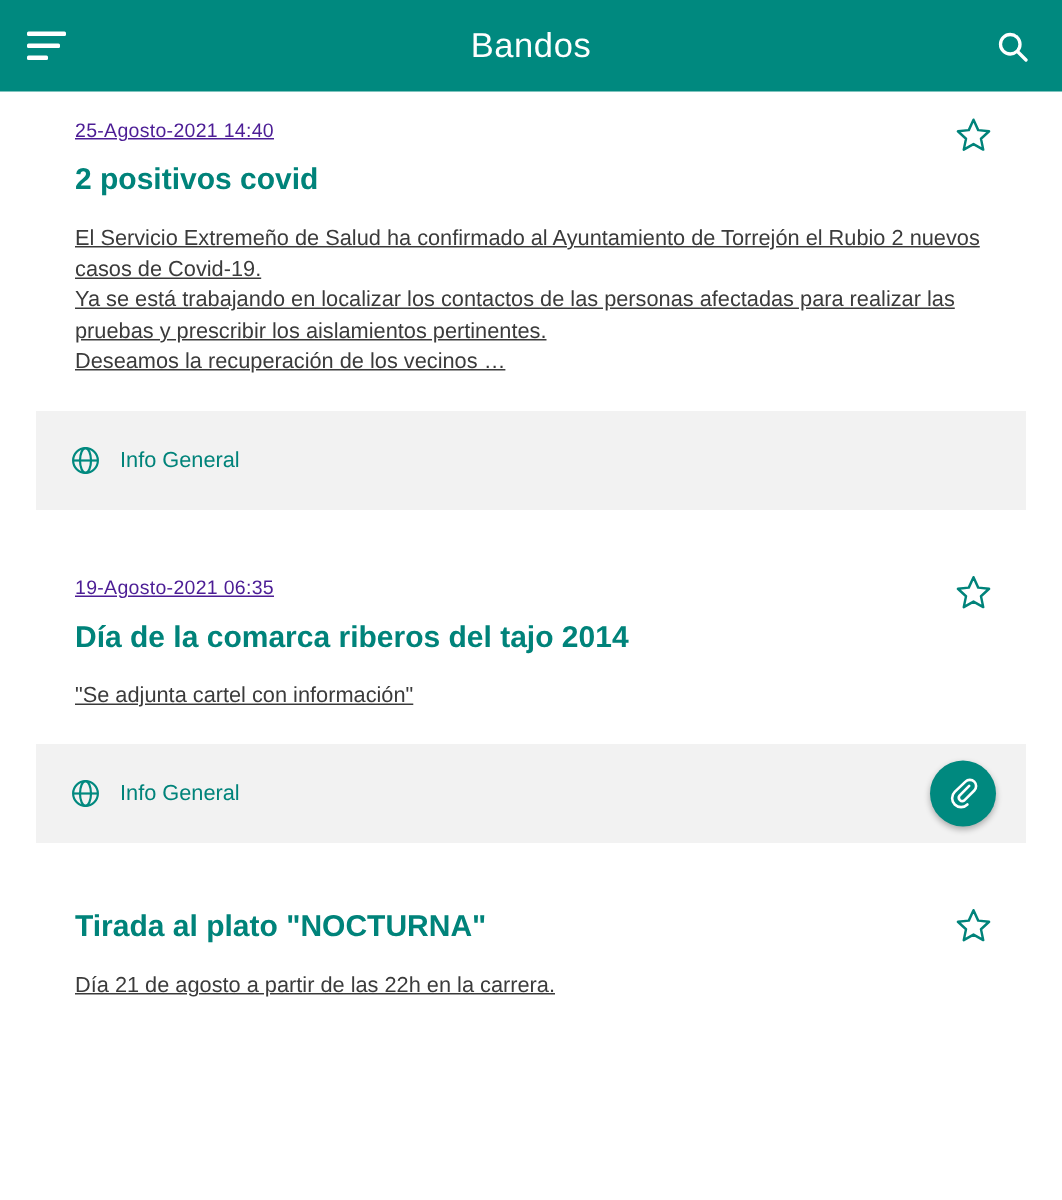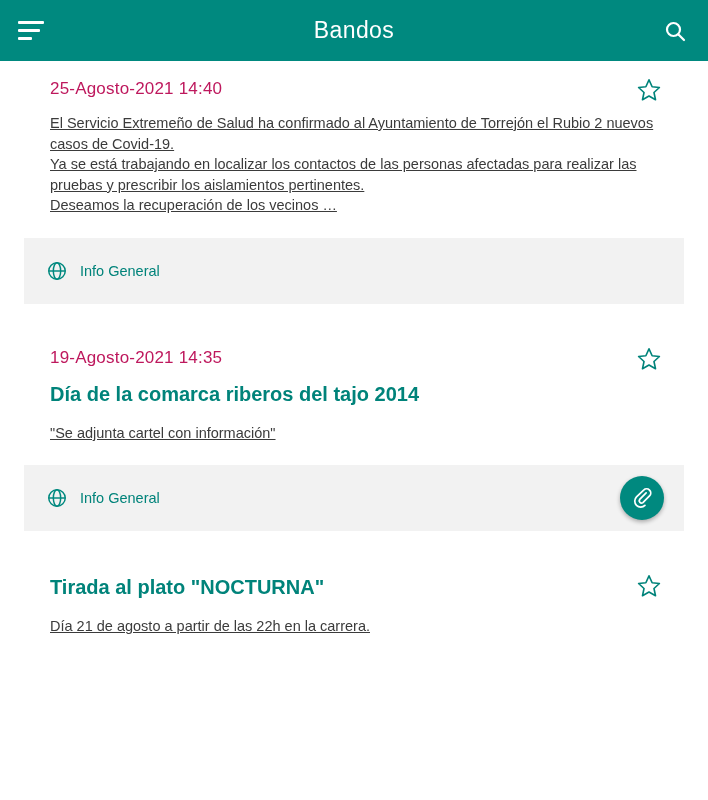--- a/index.html
+++ b/index.html
@@ -74,24 +74,25 @@
     background: #f2f2f2;
     margin: 0 24px 26px 24px;
   }
   .card:first-child { margin-top: 0; }
   .card-body {
     background: #ffffff;
     padding: 18px 26px 22px 26px;
     position: relative;
   }
   .card-date {
-    font-size: 17px;
-    color: #be185d;
+    font-size: 13px;
+    color: #4c1d95;
     letter-spacing: .2px;
     margin-bottom: 14px;
+    text-decoration: underline;
   }
   .card-title {
     font-size: 20px;
     color: #00837a;
     font-weight: bold;
     line-height: 1.25;
     margin-bottom: 16px;
   }
   .card-text {
     font-size: 14.5px;
@@ -175,20 +176,21 @@
   <div class="list">
 
     <div class="card">
       <div class="card-body">
         <div class="star">
           <svg width="26" height="26" viewBox="0 0 24 24" fill="none" stroke="#00837a" stroke-width="1.5" stroke-linejoin="round">
             <polygon points="12,2.6 14.9,9 21.6,9.7 16.6,14.3 18,21 12,17.6 6,21 7.4,14.3 2.4,9.7 9.1,9"></polygon>
           </svg>
         </div>
         <div class="card-date">25-Agosto-2021 14:40</div>
+        <div class="card-title">2 positivos covid</div>
         <div class="card-text">El Servicio Extremeño de Salud ha confirmado al Ayuntamiento de Torrejón el Rubio 2 nuevos casos de Covid-19.
 Ya se está trabajando en localizar los contactos de las personas afectadas para realizar las pruebas y prescribir los aislamientos pertinentes.
 Deseamos la recuperación de los vecinos …</div>
       </div>
       <div class="card-footer">
         <div class="cat">
           <span class="globe">
             <svg width="22" height="22" viewBox="0 0 24 24" fill="none" stroke="#00897f" stroke-width="1.6">
               <circle cx="12" cy="12" r="9"></circle>
               <ellipse cx="12" cy="12" rx="4" ry="9"></ellipse>
@@ -200,21 +202,21 @@
       </div>
     </div>
 
     <div class="card">
       <div class="card-body">
         <div class="star">
           <svg width="26" height="26" viewBox="0 0 24 24" fill="none" stroke="#00837a" stroke-width="1.5" stroke-linejoin="round">
             <polygon points="12,2.6 14.9,9 21.6,9.7 16.6,14.3 18,21 12,17.6 6,21 7.4,14.3 2.4,9.7 9.1,9"></polygon>
           </svg>
         </div>
-        <div class="card-date">19-Agosto-2021 14:35</div>
+        <div class="card-date">19-Agosto-2021 06:35</div>
         <div class="card-title">Día de la comarca riberos del tajo 2014</div>
         <div class="card-text">"Se adjunta cartel con información"</div>
       </div>
       <div class="card-footer">
         <div class="cat">
           <span class="globe">
             <svg width="22" height="22" viewBox="0 0 24 24" fill="none" stroke="#00897f" stroke-width="1.6">
               <circle cx="12" cy="12" r="9"></circle>
               <ellipse cx="12" cy="12" rx="4" ry="9"></ellipse>
               <line x1="3" y1="12" x2="21" y2="12"></line>

